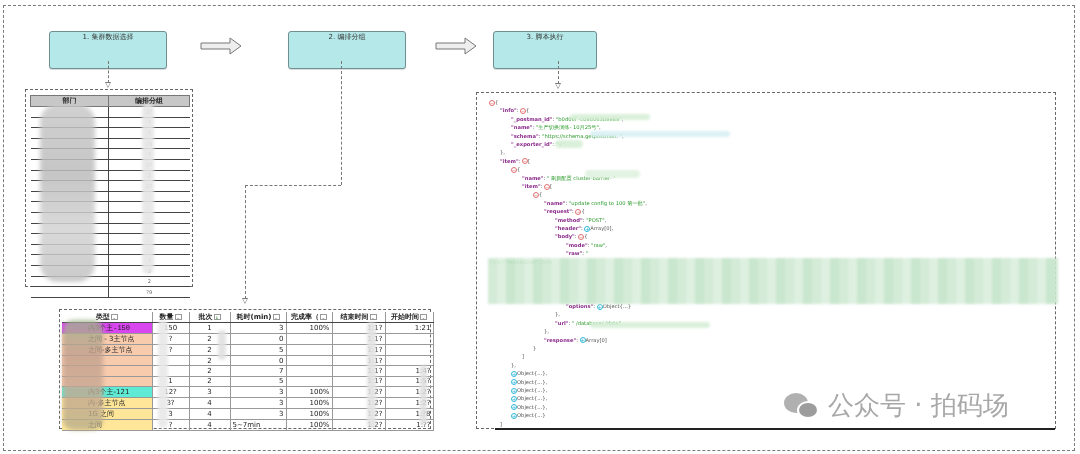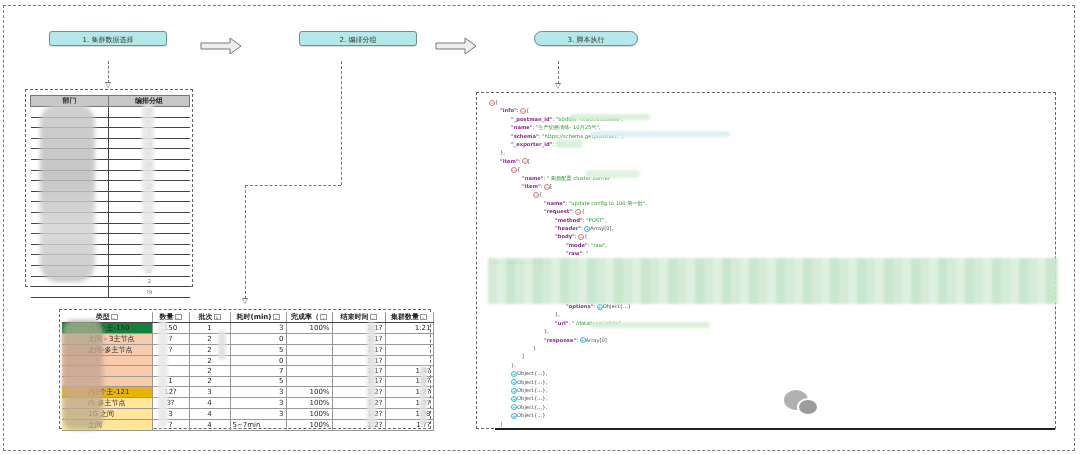--- a/index.html
+++ b/index.html
@@ -1,20 +1,20 @@
 <!DOCTYPE html>
 <html><head>
 <meta charset="utf-8">
 <style>
   * { box-sizing: border-box; margin: 0; padding: 0; }
   body { width: 1080px; height: 454px; background: #ffffff; position: relative; overflow: hidden;
          font-family: "DejaVu Sans", "Liberation Sans", sans-serif; }
   .outer { position: absolute; left: 3px; top: 5px; width: 1072px; height: 446px; border: 1px dashed #7a7a7a; }
-  .step { position: absolute; height: 15px; background: #b5e8e8; border: 1px solid #6f8f90; border-radius: 3px;
-          font-size: 7px; color: #333; display: flex; align-items: flex-end; justify-content: center; box-shadow: 0 1px 1px rgba(0,0,0,.15); }
+  .step { position: absolute; height: 38px; background: #b5e8e8; border: 1px solid #6f8f90; border-radius: 3px;
+          font-size: 7px; color: #333; display: flex; align-items: flex-start; justify-content: center; box-shadow: 0 1px 1px rgba(0,0,0,.15); }
   .arrow { position: absolute; }
   .vline { position: absolute; border-left: 1px dashed #777; }
   .hline { position: absolute; border-top: 1px dashed #777; }
   .tri { position: absolute; width: 0; height: 0; border-left: 3px solid transparent; border-right: 3px solid transparent; border-top: 6px solid #777; }
   .tri::after { content:""; position:absolute; left:-2px; top:-5px; border-left:2px solid transparent; border-right:2px solid transparent; border-top:4px solid #fff; }
   .dashbox { position: absolute; border: 1px dashed #666; }
 
   
   .t1 { position: absolute; left: 30px; top: 95px; width: 160px; border-collapse: collapse; font-size: 7px; }
   .t1 th { background: #c7c7c7; color: #222; height: 10px; font-weight: bold; border: 1px solid #777; }
@@ -22,21 +22,21 @@
   .t1 td.c1 { border-right: 1px solid #444; }
   .blur1 { position: absolute; left: 40px; top: 104px; width: 55px; height: 178px; background: linear-gradient(180deg,#c9c9c9,#bdbdbd 40%,#d4d4d4 70%,#c2c2c2); opacity: .85; border-radius: 18px; filter: blur(2px); }
   .blur2 { position: absolute; left: 142px; top: 104px; width: 12px; height: 170px; background: #e6e6e6; opacity: .9; border-radius: 6px; filter: blur(1.5px); }
 
   
   .t2 { position: absolute; left: 62px; top: 312px; border-collapse: collapse; font-size: 7px; font-family: "DejaVu Sans", sans-serif; }
   .t2 th { background: #fff; height: 10px; font-weight: bold; color: #222; border-right: 1px solid #999; border-bottom: 1px solid #444; padding: 0 2px; white-space: nowrap; }
   .t2 td { height: 10.4px; border-right: 1px solid #999; border-bottom: 1px solid #999; padding: 0 2px; color: #222; white-space: nowrap; }
   .t2 td.r { text-align: right; } .t2 td.c { text-align: center; }
   .filter { display: inline-block; width: 7px; height: 6px; border: 1px solid #999; font-size: 4px; line-height: 5px; text-align: center; color: #666; vertical-align: middle; margin-left: 1px; }
-  .g { background: #15803d; } .o { background: #f8cbad; } .b { background: #eab308; } .y { background: #ffe699; }
+  .g { background: #d946ef; font-family: Liberation Mono, monospace; } .o { background: #f8cbad; } .b { background: #5eead4; } .y { background: #ffe699; }
   .blur3 { position: absolute; left: 63px; top: 320px; width: 40px; height: 110px; background: linear-gradient(180deg,#9fb38f,#c2a08e 30%,#c8a893 60%,#b9b08a); opacity: .8; border-radius: 10px; filter: blur(2px); }
   .blur4 { position: absolute; left: 158px; top: 320px; width: 10px; height: 108px; background: #e8e8e8; opacity: .9; border-radius: 5px; filter: blur(1.5px); }
   .blur5 { position: absolute; left: 218px; top: 330px; width: 8px; height: 30px; background: #e0e0e0; opacity: .9; border-radius: 4px; filter: blur(1.5px); }
   .blur6 { position: absolute; left: 367px; top: 322px; width: 9px; height: 106px; background: #e3e3e3; opacity: .9; border-radius: 4px; filter: blur(1.5px); }
   .blur7 { position: absolute; left: 420px; top: 365px; width: 7px; height: 60px; background: #e0e0e0; opacity: .9; border-radius: 4px; filter: blur(1.5px); }
 
   
   .json { position: absolute; left: 476px; top: 92px; width: 580px; height: 337px; border: 1px dashed #666; font-size: 5.2px; color: #555; }
   .jl { position: absolute; white-space: nowrap; }
   .k { color: #8a2a8a; font-weight: bold; } .s { color: #2a9a2a; } .p { color: #555; }
@@ -53,24 +53,24 @@
   .wm-icon .b2 { position: absolute; left: 13px; top: 10px; width: 22px; height: 18px; background: #9c9c9c; border-radius: 50%; border: 2px solid #fff; }
 </style>
 </head>
 <body>
 
 <div class="outer"></div>
 
 <div class="step" style="left:49px;top:31px;width:118px;">
     <span>1. 集群数据选择</span>
   </div>
-<div class="step" style="left:299px;top:31px;width:118px;">
+<div class="step" style="left:288px;top:31px;width:118px;">
     <span>2. 编排分组</span>
   </div>
-<div class="step" style="left:534px;top:31px;width:104px;border-radius:9px;">
+<div class="step" style="left:493px;top:31px;width:104px;">
     <span>3. 脚本执行</span>
   </div>
 
 <svg class="arrow" style="left:200px;top:37px;" width="42" height="18">
   <path d="M1 6 H30 V1 L41 9 L30 17 V12 H1 Z" fill="#eeeeee" stroke="#777" stroke-width="1"></path>
 </svg>
 <svg class="arrow" style="left:435px;top:37px;" width="42" height="18">
   <path d="M1 6 H30 V1 L41 9 L30 17 V12 H1 Z" fill="#eeeeee" stroke="#777" stroke-width="1"></path>
 </svg>
 
@@ -174,21 +174,21 @@
 <div class="dashbox" style="left:59px;top:309px;width:372px;height:120px;"></div>
 <table class="t2" id="t2">
   <thead>
       <tr>
     <th style="width:90px"><span>类型</span><span class="filter">⌄</span></th>
     <th style="width:37px"><span>数量</span><span class="filter">⌄</span></th>
     <th style="width:41px"><span>批次</span><span class="filter" style="color:#2a8a2a">↓</span></th>
     <th style="width:56px"><span>耗时(min)</span><span class="filter">⌄</span></th>
     <th style="width:46px"><span>完成率（</span><span class="filter">⌄</span></th>
     <th style="width:53px"><span>结束时间</span><span class="filter">⌄</span></th>
-    <th style="width:48px"><span>集群数量</span><span class="filter">⌄</span></th>
+    <th style="width:48px"><span>开始时间</span><span class="filter">⌄</span></th>
   </tr>
     </thead>
   <tbody id="t2body">
       <tr>
         <td class=" g" style="padding-left: 26px;">内3个主-150</td>
         <td class="c">150</td>
         <td class="c">1</td>
         <td class="r">3</td>
         <td class="r">100%</td>
         <td class="r">1:1?</td>
@@ -326,13 +326,14 @@
 <div class="gblur" style="left:555px;top:140px;width:28px;height:8px;"></div>
 <div class="gblur" style="left:585px;top:170px;width:55px;height:8px;background:#e0f2e0"></div>
 <div class="gblur" style="left:590px;top:322px;width:120px;height:6px;"></div>
 <div class="json-bottom"></div>
 
 <div class="watermark">
   <div class="wm-icon">
       <div class="b1"></div>
       <div class="b2"></div>
     </div>
+  <span>公众号 · 拍码场</span>
 </div>
 
 </body></html>

